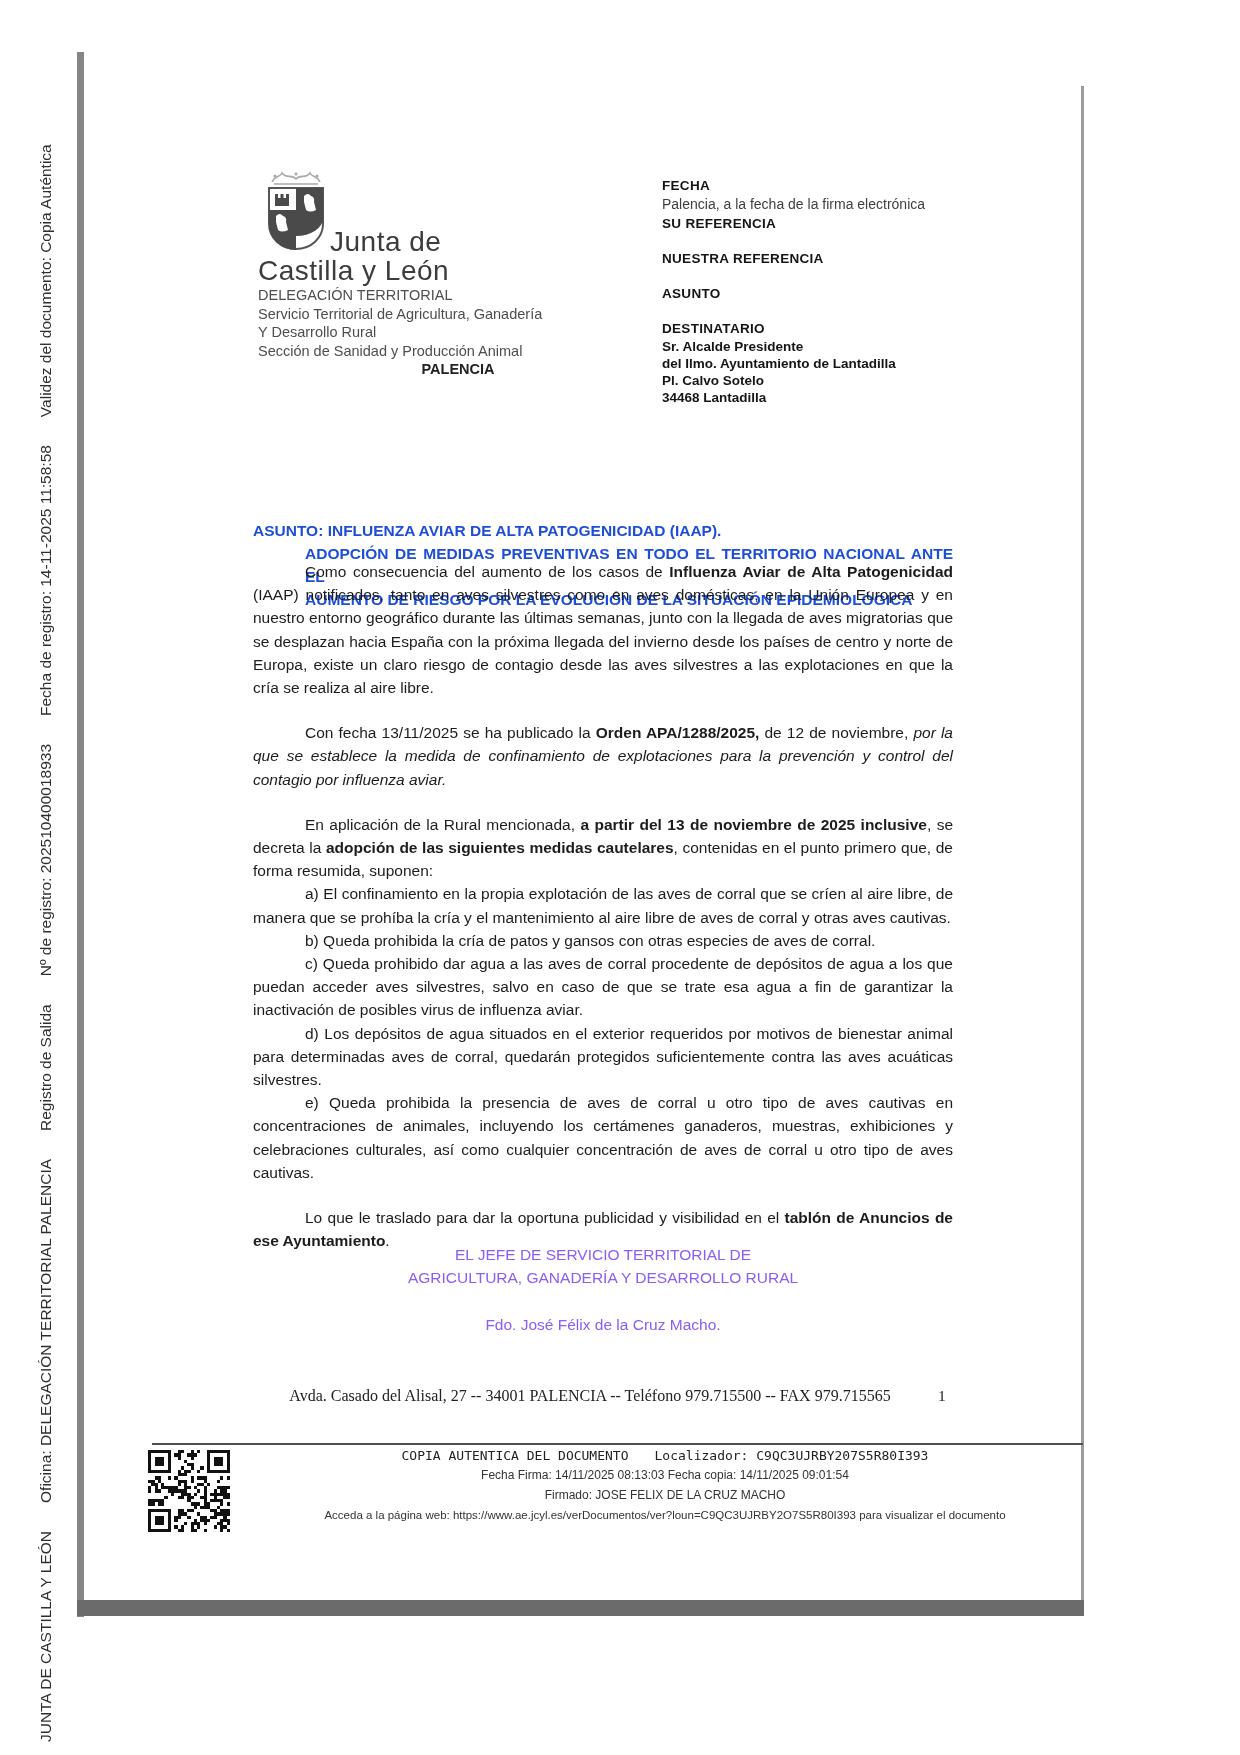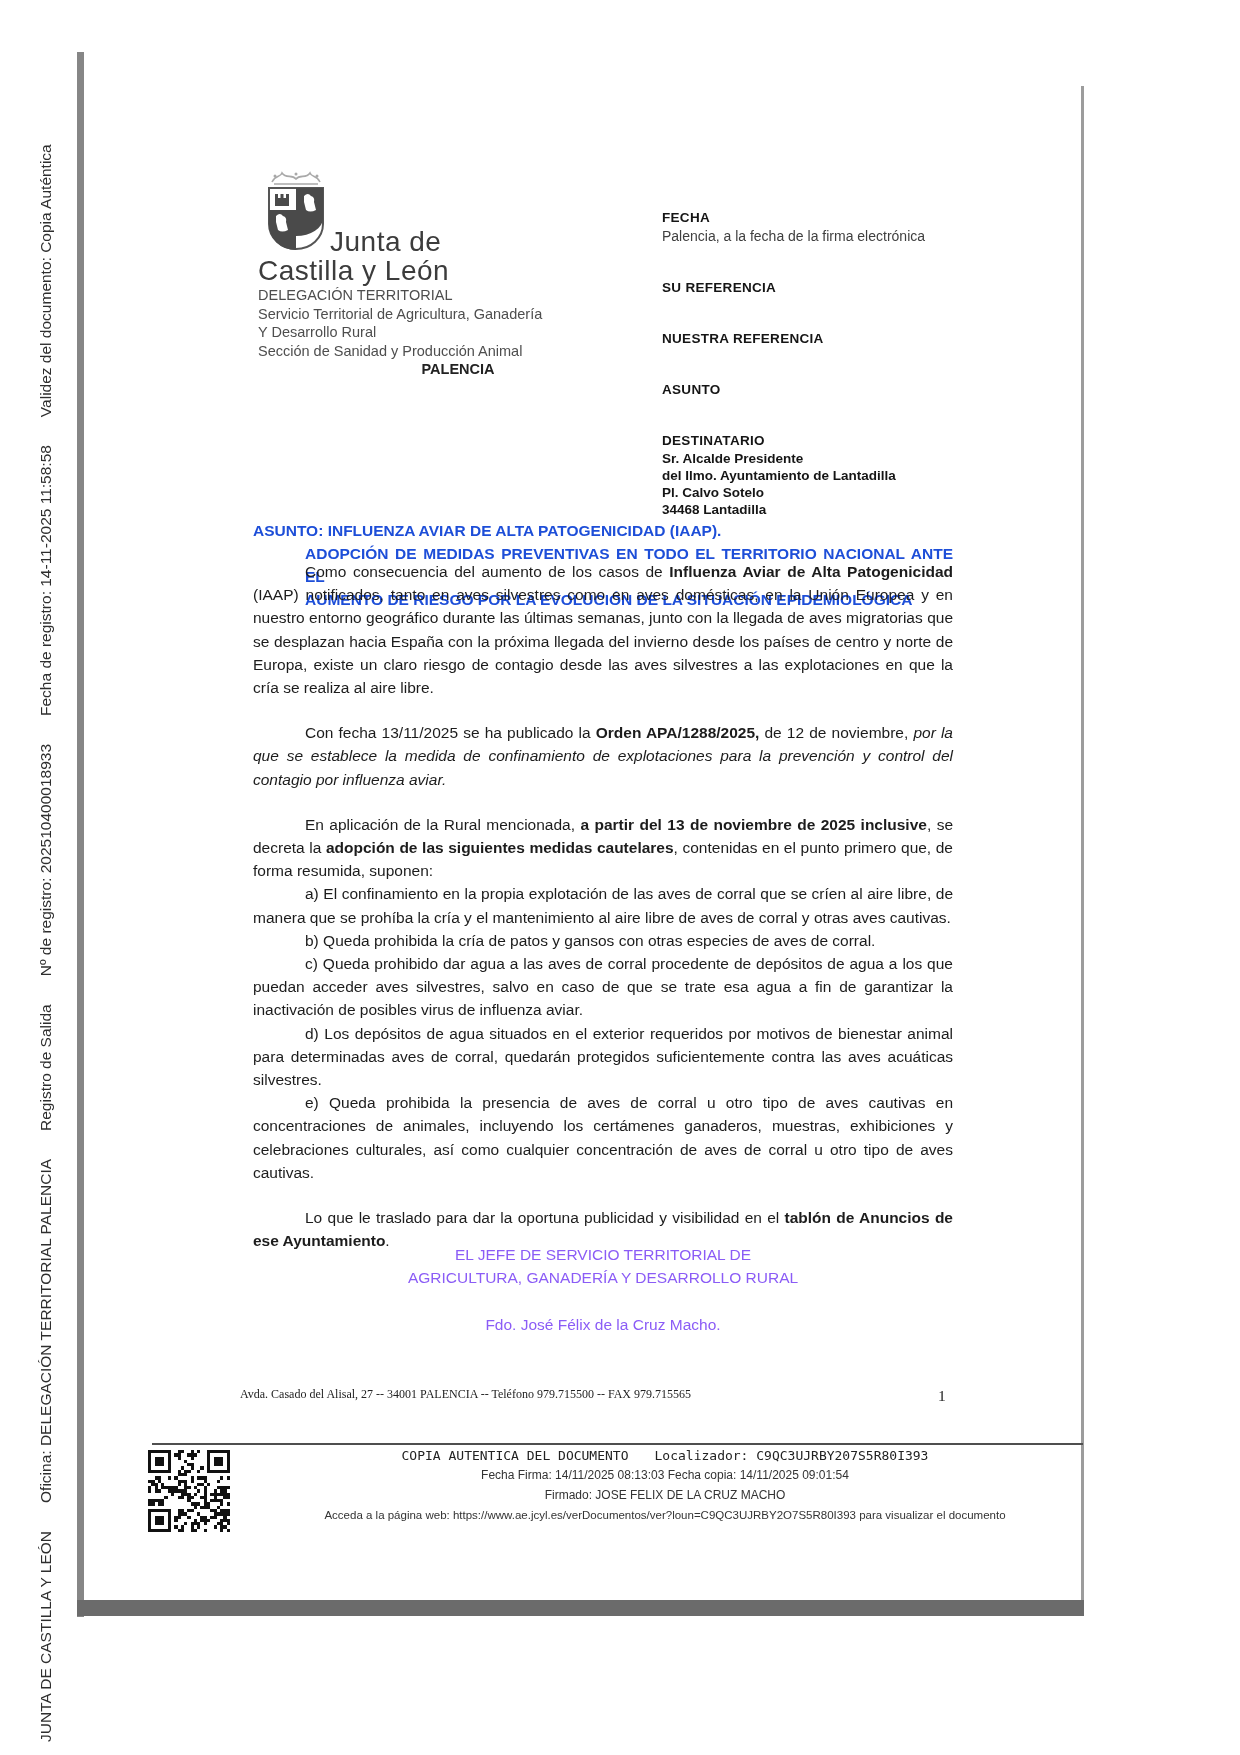--- a/index.html
+++ b/index.html
@@ -24,40 +24,40 @@
   .logo{position:absolute;left:258px;top:168px;width:400px;height:120px;color:#3c3c3c;}
   .logo .shield{position:absolute;left:8px;top:2px;}
   .logo .l1{position:absolute;left:72px;top:58px;font-size:28px;letter-spacing:.5px;}
   .logo .l2{position:absolute;left:0px;top:87px;font-size:28px;letter-spacing:.5px;}
 
   .org-block{position:absolute;left:258px;top:286px;width:400px;font-size:14.5px;line-height:18.5px;color:#4e4e4e;}
   .org-block .city{font-weight:700;color:#222;text-align:center;}
 
   
   .meta-col{position:absolute;left:662px;top:176px;width:430px;font-size:14px;line-height:19px;color:#151515;}
-  .meta-col .lbl{font-weight:700;font-size:13.5px;letter-spacing:.3px;margin-top:32px;}
+  .meta-col .lbl{font-weight:700;font-size:13.5px;letter-spacing:.3px;}
   .meta-col .val{color:#3f3f3f;}
-  .meta-col .sp{}
+  .meta-col .sp{margin-top:16px;}
   .dest-lines{font-weight:700;font-size:13.5px;line-height:17px;}
 
   
   .subject{position:absolute;left:253px;top:519px;width:700px;font-weight:700;font-size:15.5px;line-height:23px;color:#1d4ed8;}
   .subject .cont{margin-left:52px;}
   .subject .just{text-align:justify;text-align-last:justify;}
 
   
   .body-col{position:absolute;left:253px;top:560px;width:700px;font-size:15.5px;line-height:23.2px;color:#1c1c1c;}
   .body-col p{margin:0;text-indent:52px;text-align:justify;}
   .body-col p.gap{margin-top:22px;}
 
   .signature{position:absolute;left:253px;top:1243px;width:700px;text-align:center;font-size:15.5px;line-height:23px;color:#8b5cf6;}
   .signature .signer{margin-top:24px;}
 
-  .footer-address{position:absolute;left:240px;top:1387px;width:700px;
-    font-family:"Liberation Serif",serif;font-size:12px;color:#222;}
+  .footer-address{position:absolute;left:240px;top:1387px;width:700px;text-align:center;
+    font-family:"Liberation Serif",serif;font-size:16px;color:#222;}
   .page-number{position:absolute;left:938px;top:1387px;font-family:"Liberation Serif",serif;font-size:15.5px;color:#222;}
 
   .separator{position:absolute;left:152px;top:1443px;width:931px;height:2px;background:#4f4f4f;}
 
   .qr{position:absolute;left:148px;top:1450px;width:82px;height:82px;}
 
   .auth{position:absolute;left:240px;top:1447px;width:850px;text-align:center;color:#222;}
   .auth .l1{font-family:"DejaVu Sans Mono","Liberation Mono",monospace;font-size:13px;line-height:18px;}
   .auth .l1 .loc{margin-left:26px;}
   .auth .l2,.auth .l3{font-size:12px;line-height:20px;color:#333;}

